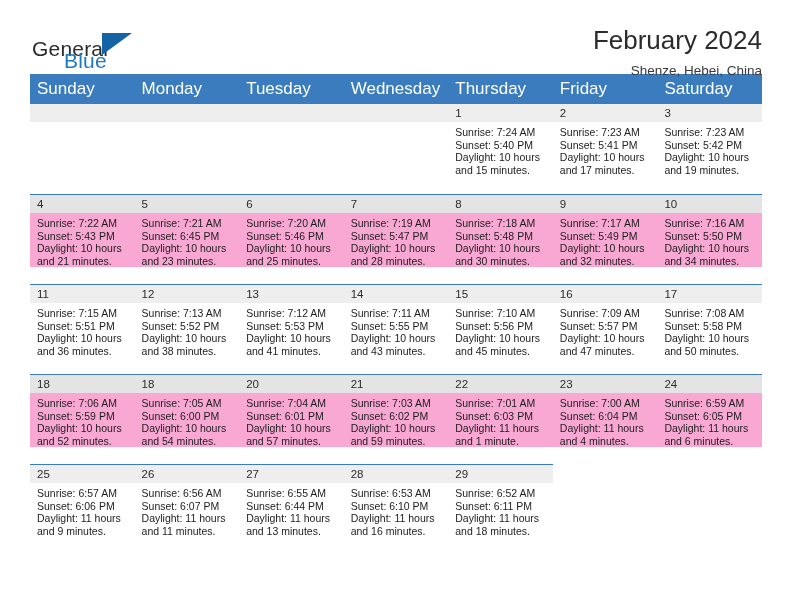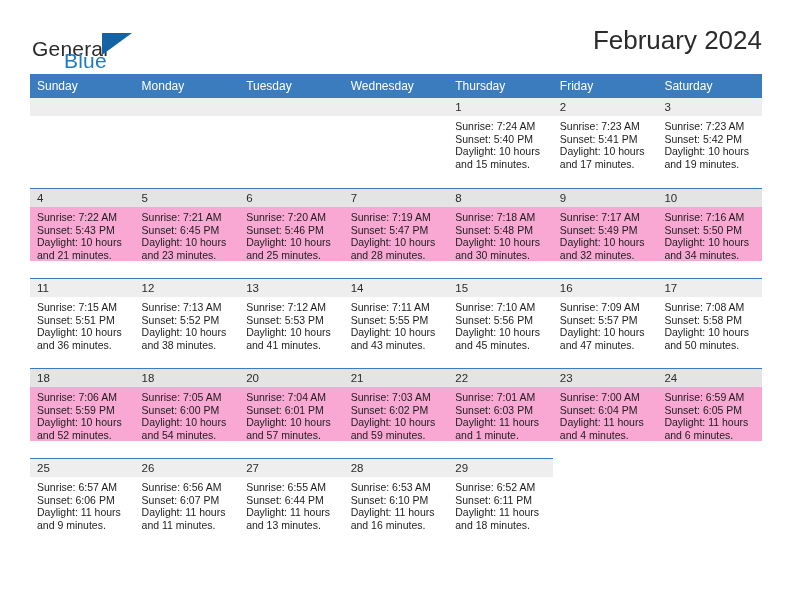--- a/index.html
+++ b/index.html
@@ -78,21 +78,21 @@
 
   
   .calendar {
     width: 732px;
     border-collapse: collapse;
     table-layout: fixed;
   }
   .calendar th {
     background: #3a7cbe;
     color: #ffffff;
-    font-size: 12px;
+    font-size: 17px;
     font-weight: normal;
     text-align: left;
     padding: 5px 0 5px 7px;
     height: 21px;
     border: none;
   }
   .calendar td {
     width: 104.57px;
     height: 90px;
     vertical-align: top;
@@ -130,20 +130,21 @@
 <div class="page">
 
   <div class="header">
     <div class="brand">
       <span class="brand-general">General</span>
       <span class="brand-triangle"></span>
       <span class="brand-blue">Blue</span>
     </div>
     <div class="titles">
       <div class="title-main">February 2024</div>
+      <div class="title-sub">Shenze, Hebei, China</div>
     </div>
   </div>
 
   <table class="calendar">
     <thead>
       <tr>
         <th>Sunday</th>
         <th>Monday</th>
         <th>Tuesday</th>
         <th>Wednesday</th>

